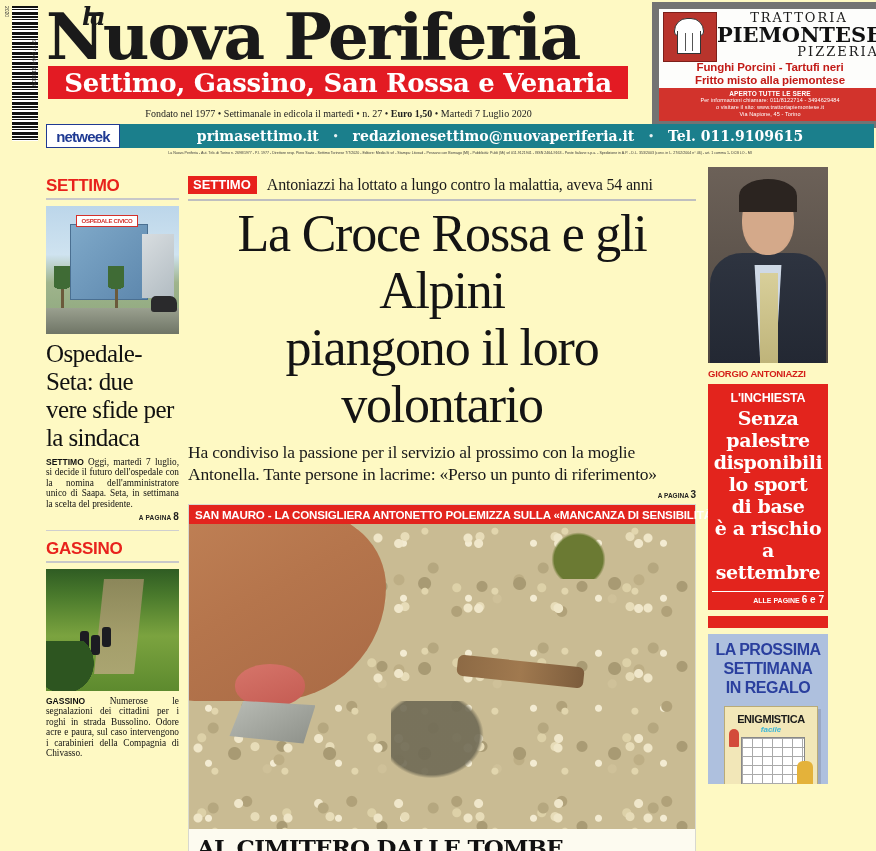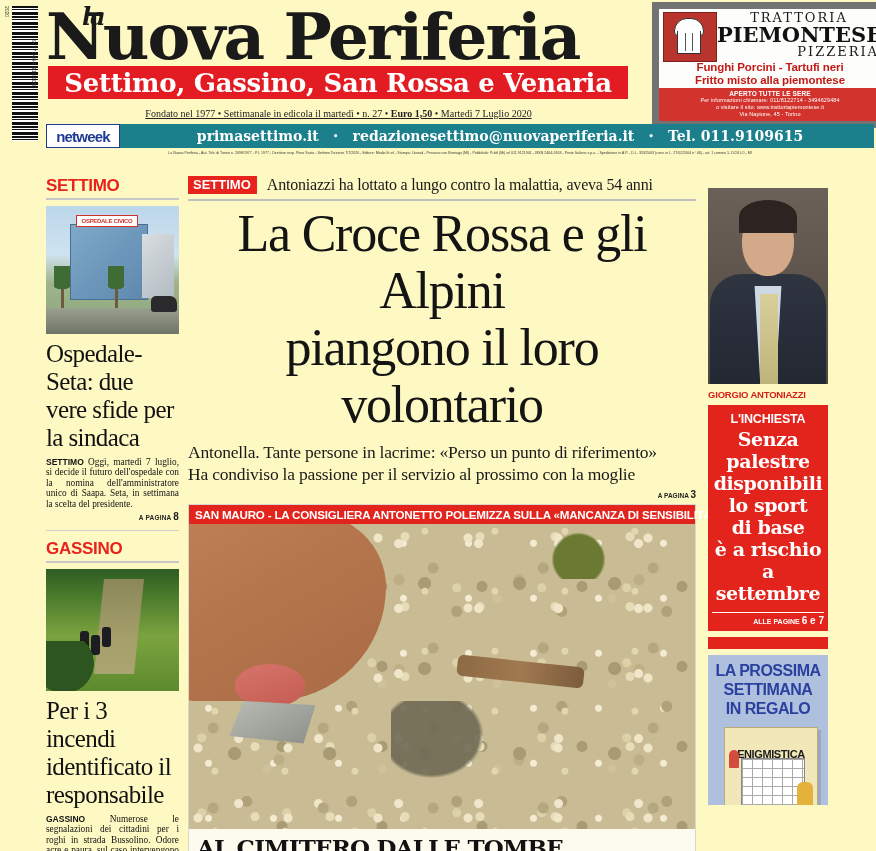--- a/index.html
+++ b/index.html
@@ -109,21 +109,20 @@
   }
   .mast-founded {
     position: absolute;
     left: 46px; top: 108px;
     width: 585px;
     text-align: center;
     font-family: "Liberation Serif", serif;
     font-size: 10px;
     color: #222;
     white-space: nowrap;
-    text-decoration: underline;
   }
   .mast-founded b { font-weight: bold; }
 
   
   .topad {
     position: absolute;
     left: 652px; top: 2px;
     width: 222px; height: 112px;
     border: 7px solid #737373;
     background: #fdfdfb;
@@ -268,21 +267,21 @@
     font-size: 3.6px;
     line-height: 6px;
     color: #3a3a3a;
     white-space: nowrap;
     overflow: hidden;
   }
 
   
   .col-left  { position: absolute; left: 46px;  top: 176px; width: 133px; }
   .col-mid   { position: absolute; left: 188px; top: 176px; width: 508px; }
-  .col-right { position: absolute; left: 708px; top: 188px; width: 166px; }
+  .col-right { position: absolute; left: 708px; top: 167px; width: 166px; }
 
   .kicker-red {
     font-family: "Liberation Sans", sans-serif;
     font-weight: bold;
     font-size: 17px;
     color: #e8221c;
     letter-spacing: -0.3px;
     line-height: 19px;
   }
   .rule-thin {
@@ -492,21 +491,21 @@
     background: #f2e7b8;
     border: 1px solid #b9ab78;
     box-shadow: 3px 3px 0 #9aa8c4;
   }
   .promo-book-title {
     font-family: "Liberation Sans", sans-serif;
     font-weight: bold;
     font-size: 11px;
     color: #1b1b1b;
     text-align: center;
-    padding-top: 20px;
+    padding-top: 6px;
     letter-spacing: -0.4px;
   }
   .promo-book-sub {
     font-family: "Liberation Sans", sans-serif;
     font-weight: bold;
     font-style: italic;
     font-size: 8px;
     color: #3bb6d8;
     text-align: center;
   }
@@ -767,39 +766,38 @@
       <div class="rule-thin"></div>
       <div class="side-photo" style="height:122px;">
         <div class="ph-fire">
           <div class="path"></div>
           <div class="p1"></div>
           <div class="p2"></div>
           <div class="p3"></div>
           <div class="bush"></div>
         </div>
       </div>
-      <div class="side-title">Per i 3 incendi identificato il responsabile</div>
       <div class="side-body"><b>GASSINO</b> <span>Numerose le segnalazioni dei cittadini per i roghi in strada Bussolino. Odore acre e paura, sul caso intervengono i carabinieri della Compagnia di Chivasso.</span></div>
 
     </div>
   </div>
 
   <div class="col-mid">
     <div class="lead-row">
       <div class="lead-tag">SETTIMO</div>
       <div class="lead-sub">Antoniazzi ha lottato a lungo contro la malattia, aveva 54 anni</div>
     </div>
     <div class="lead-hr"></div>
     <div class="head-main">
       <div>La Croce Rossa e gli Alpini</div>
       <div>piangono il loro volontario</div>
     </div>
     <div class="deck">
+      <div>Ha condiviso la passione per il servizio al prossimo con la moglie</div>
       <div>Antonella. Tante persone in lacrime: «Perso un punto di riferimento»</div>
-      <div>Ha condiviso la passione per il servizio al prossimo con la moglie</div>
     </div>
     <div class="ref-right"><span>A PAGINA</span> <b>3</b></div>
 
     <div class="photo-wrap">
       <div class="photo-banner">SAN MAURO - LA CONSIGLIERA ANTONETTO POLEMIZZA SULLA «MANCANZA DI SENSIBILITÀ»</div>
       <div class="photo-img">
         <div class="ph-gravel">
           <div class="weed"></div>
           <div class="hand"></div>
           <div class="finger"></div>

